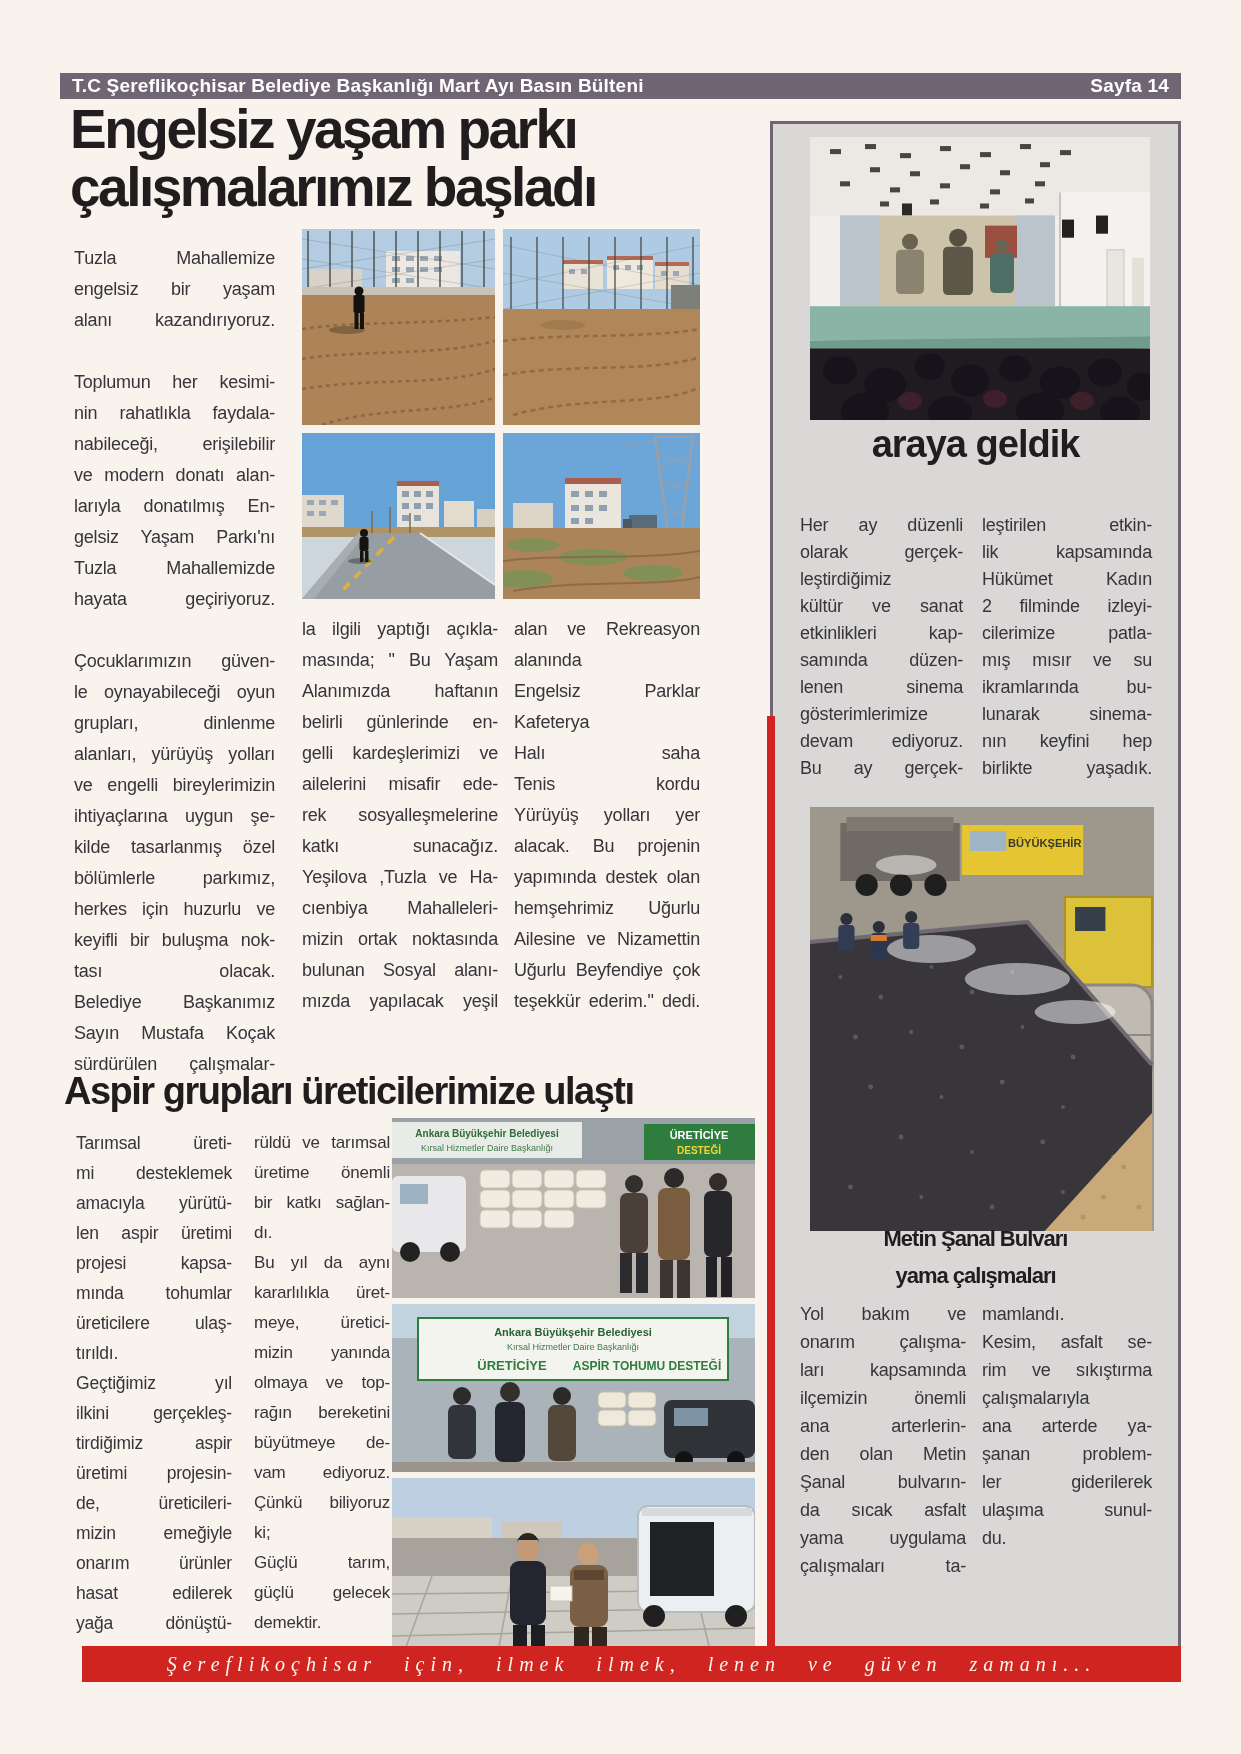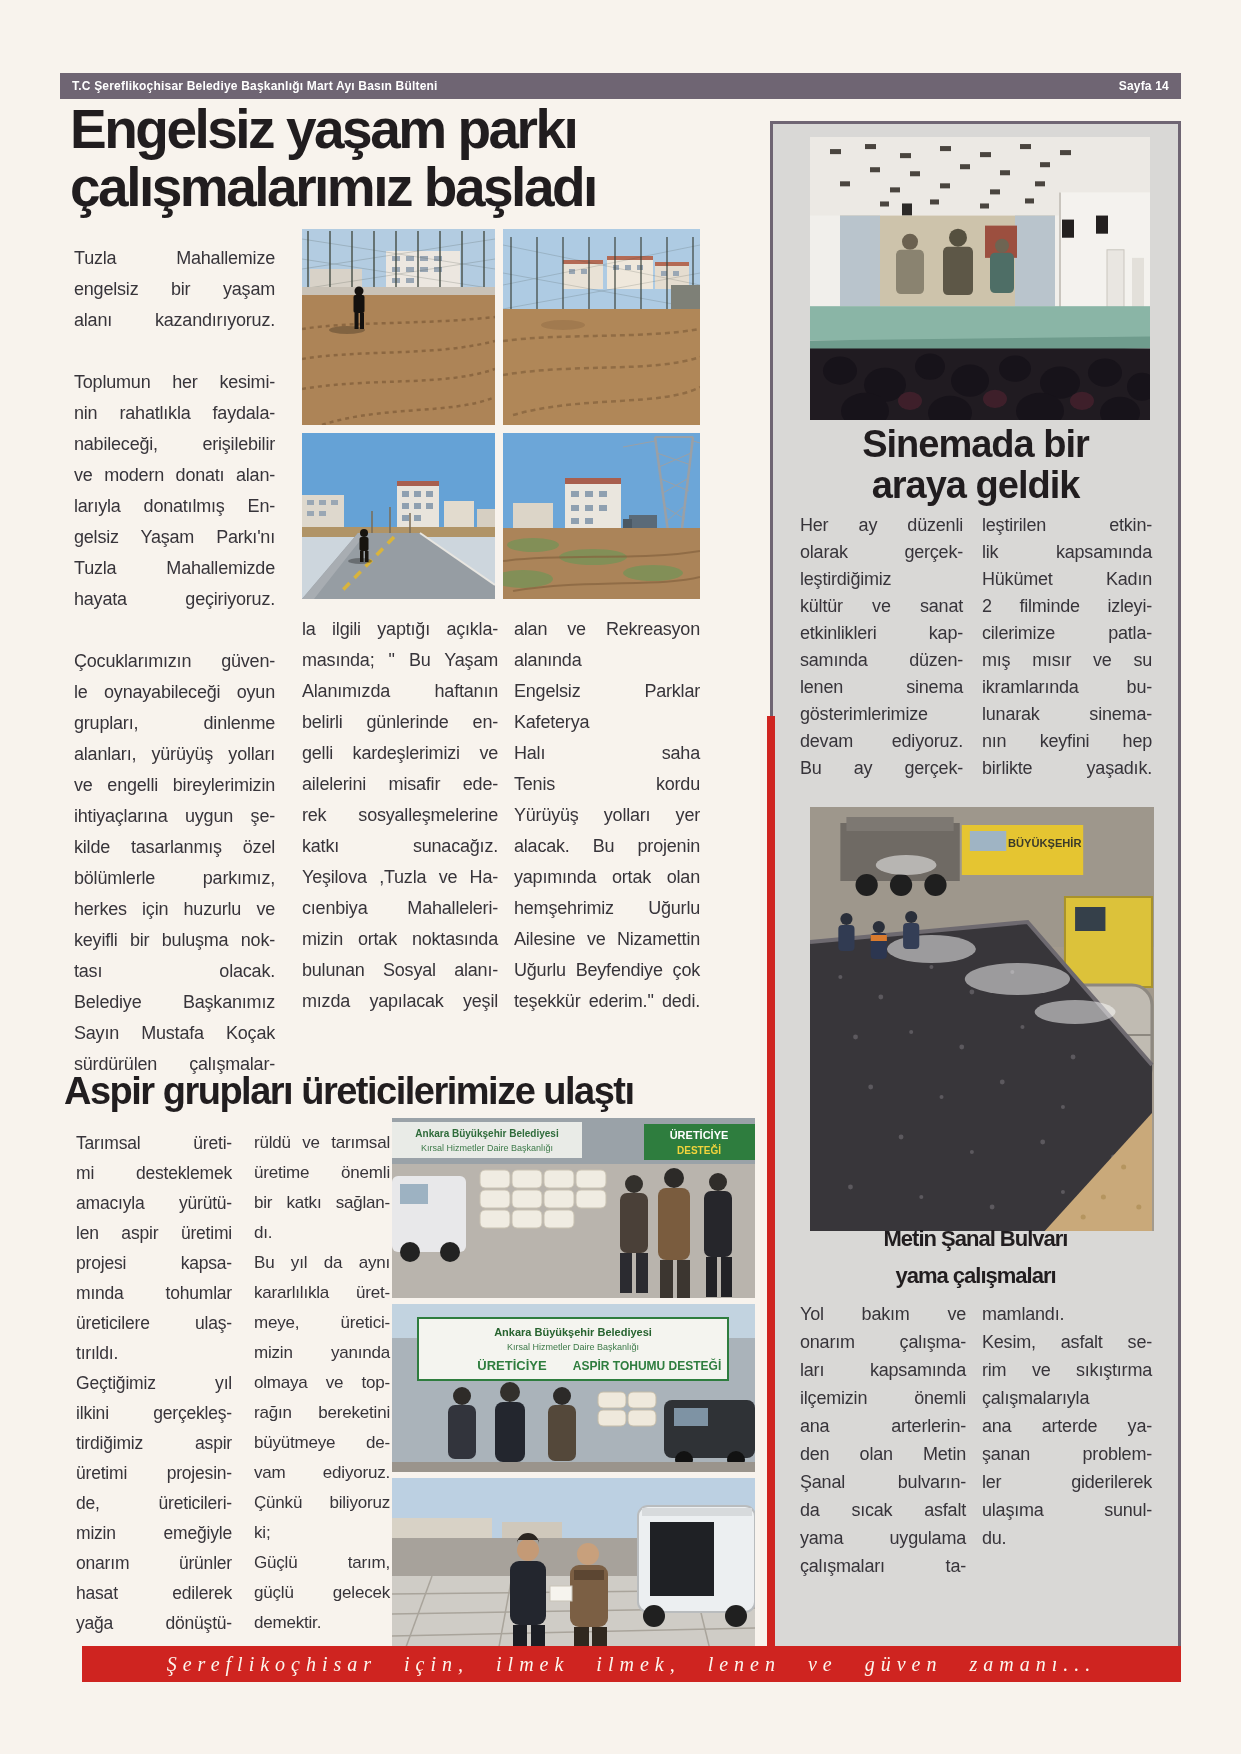--- a/index.html
+++ b/index.html
@@ -2,21 +2,21 @@
 <html lang="tr"><head>
 <meta charset="utf-8">
 <style>
   html,body{margin:0;padding:0;background:#e9e5df;}
   .page{position:relative;width:1241px;height:1754px;margin:0 auto;background:#f8f3ed;
         font-family:"Liberation Sans",sans-serif;overflow:hidden;}
   .abs{position:absolute;}
   
   .header-bar{left:60px;top:73px;width:1121px;height:26px;background:#6f6573;color:#ffffff;
       display:flex;justify-content:space-between;align-items:center;padding:0 12px;box-sizing:border-box;
-      font-size:12px;font-weight:bold;letter-spacing:.2px;}
+      font-size:19px;font-weight:bold;letter-spacing:.2px;}
   
   .hl{font-weight:bold;color:#211d1f;}
   .hl-main{left:70px;top:100px;width:660px;font-size:55px;line-height:58px;letter-spacing:-2.5px;}
   .hl-aspir{left:64px;top:1068px;width:710px;font-size:38px;line-height:46px;letter-spacing:-1.5px;}
   .hl-cinema{left:773px;top:424px;width:405px;text-align:center;font-size:38px;line-height:41px;letter-spacing:-1px;}
   .hl-metin{left:773px;top:1220px;width:405px;text-align:center;font-size:22px;line-height:37px;letter-spacing:-1px;}
   
   .bodycol{white-space:pre-line;text-align:justify;text-align-last:justify;color:#37343a;
       font-size:18px;letter-spacing:-0.2px;}
   .pcol{line-height:31px;}
@@ -106,21 +106,21 @@
 Sayın Mustafa Koçak
 sürdürülen çalışmalar-</div>
   <div class="abs bodycol pcol park-col3">alan ve Rekreasyon
 alanında
 Engelsiz Parklar
 Kafeterya
 Halı saha
 Tenis kordu
 Yürüyüş yolları yer
 alacak. Bu projenin
-yapımında ortak olan
+yapımında destek olan
 hemşehrimiz Uğurlu
 Ailesine ve Nizamettin
 Uğurlu Beyfendiye çok
 teşekkür ederim." dedi.</div>
 
   <div class="abs photo-grid">
     <div class="photo" aria-label="Başkan toprak sahada engelsiz yaşam parkı alanını inceliyor">
       <svg viewBox="0 0 193 196" preserveAspectRatio="none">
         <rect width="193" height="64" fill="#b3cce1"></rect>
         <rect x="8" y="40" width="52" height="18" fill="#d8d2c8"></rect>
@@ -525,21 +525,20 @@
       </g>
       <g fill="#4e2230" opacity="0.65">
           <ellipse cx="100" cy="262" rx="12" ry="9"></ellipse>
           <ellipse cx="185" cy="260" rx="12" ry="9"></ellipse>
           <ellipse cx="272" cy="262" rx="12" ry="9"></ellipse>
         </g>
     </svg>
   </div>
 
   <div class="abs hl hl-cinema">
-    <div>Sinemada bir</div>
     <div>araya geldik</div>
   </div>
   <div class="abs bodycol cin-col1">Her ay düzenli
 olarak gerçek-
 leştirdiğimiz
 kültür ve sanat
 etkinlikleri kap-
 samında düzen-
 lenen sinema
 gösterimlerimize

